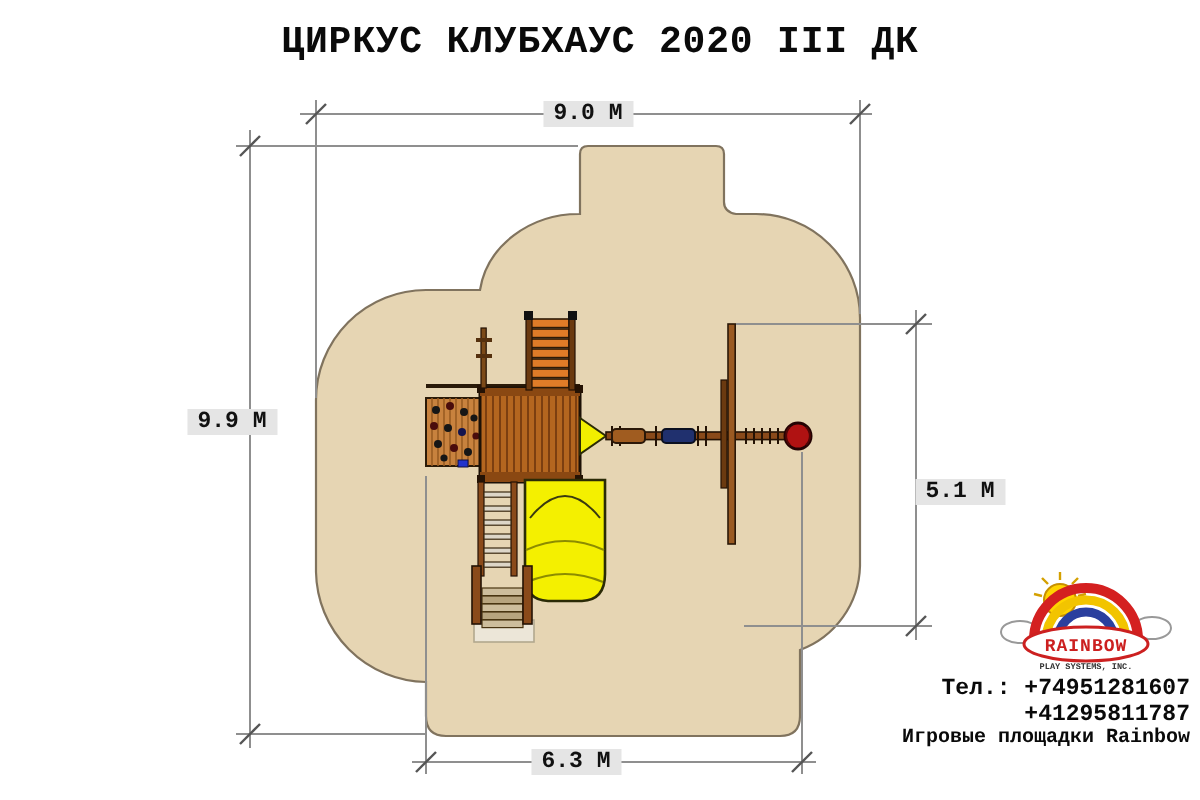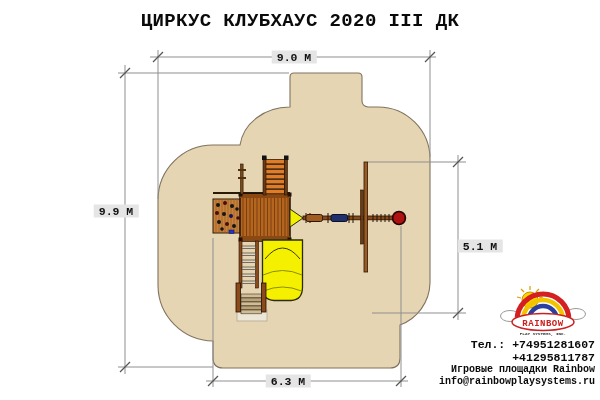--- a/index.html
+++ b/index.html
@@ -216,16 +216,15 @@
 
   <div class="dim dim-top">9.0 M</div>
   <div class="dim dim-left">9.9 M</div>
   <div class="dim dim-right">5.1 M</div>
   <div class="dim dim-bottom">6.3 M</div>
 
   <div class="contact">
     <div class="big">Тел.: +74951281607</div>
     <div class="big">+41295811787</div>
     <div class="small">Игровые площадки Rainbow</div>
-    <div class="small">info@rainbowplaysystems.ru</div>
   </div>
 
 </div>
 
 </body></html>

